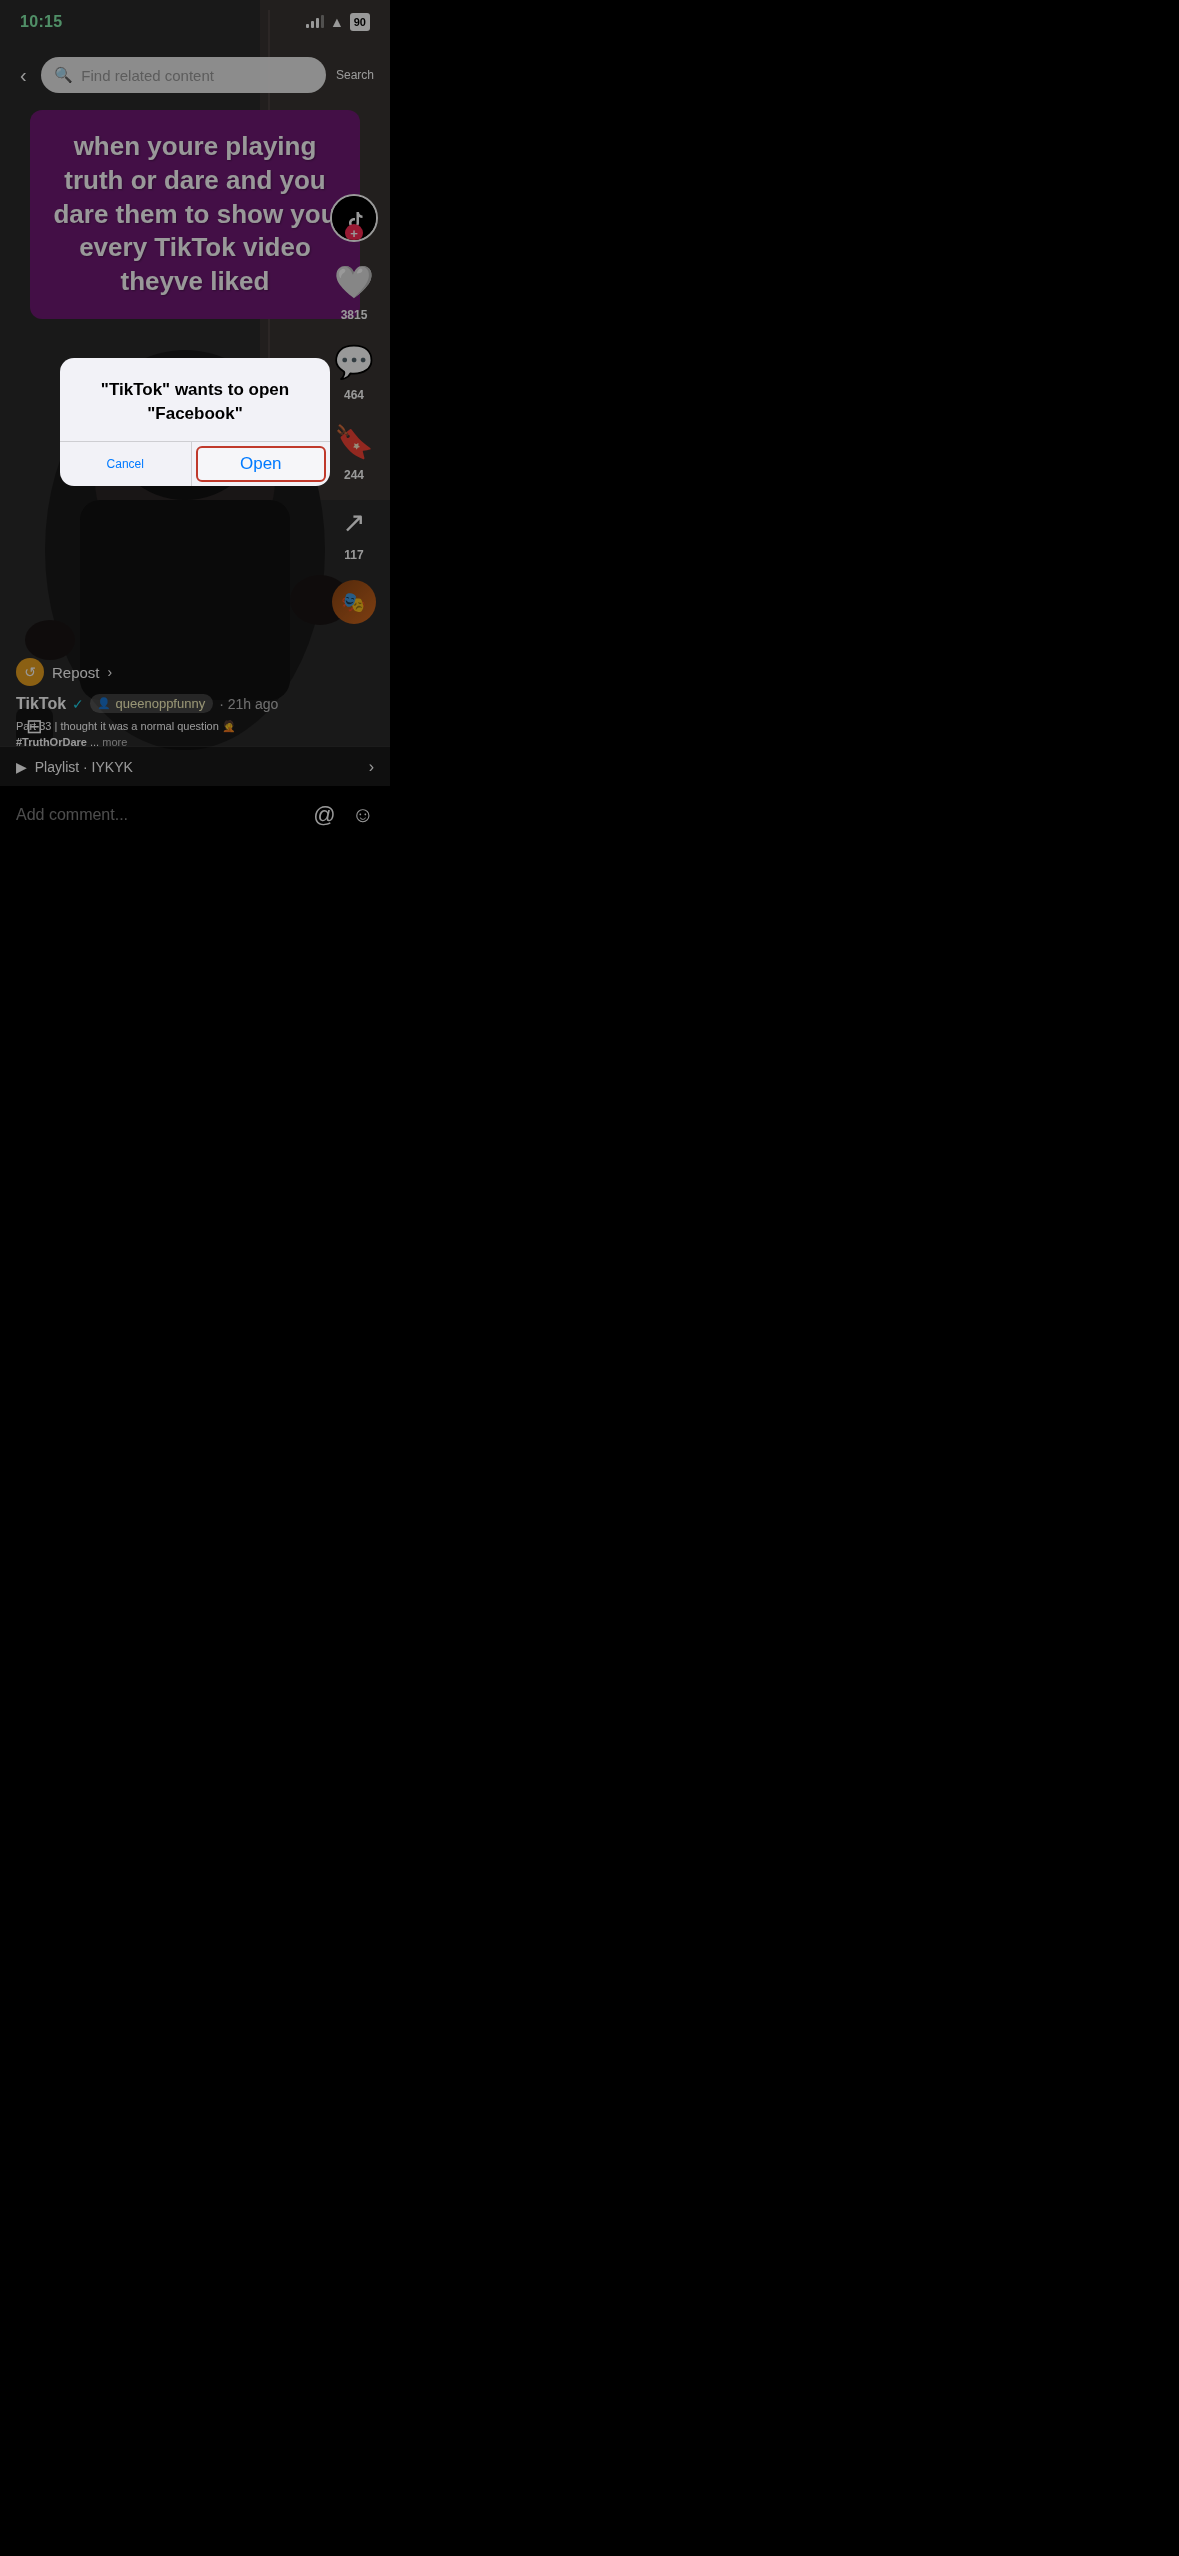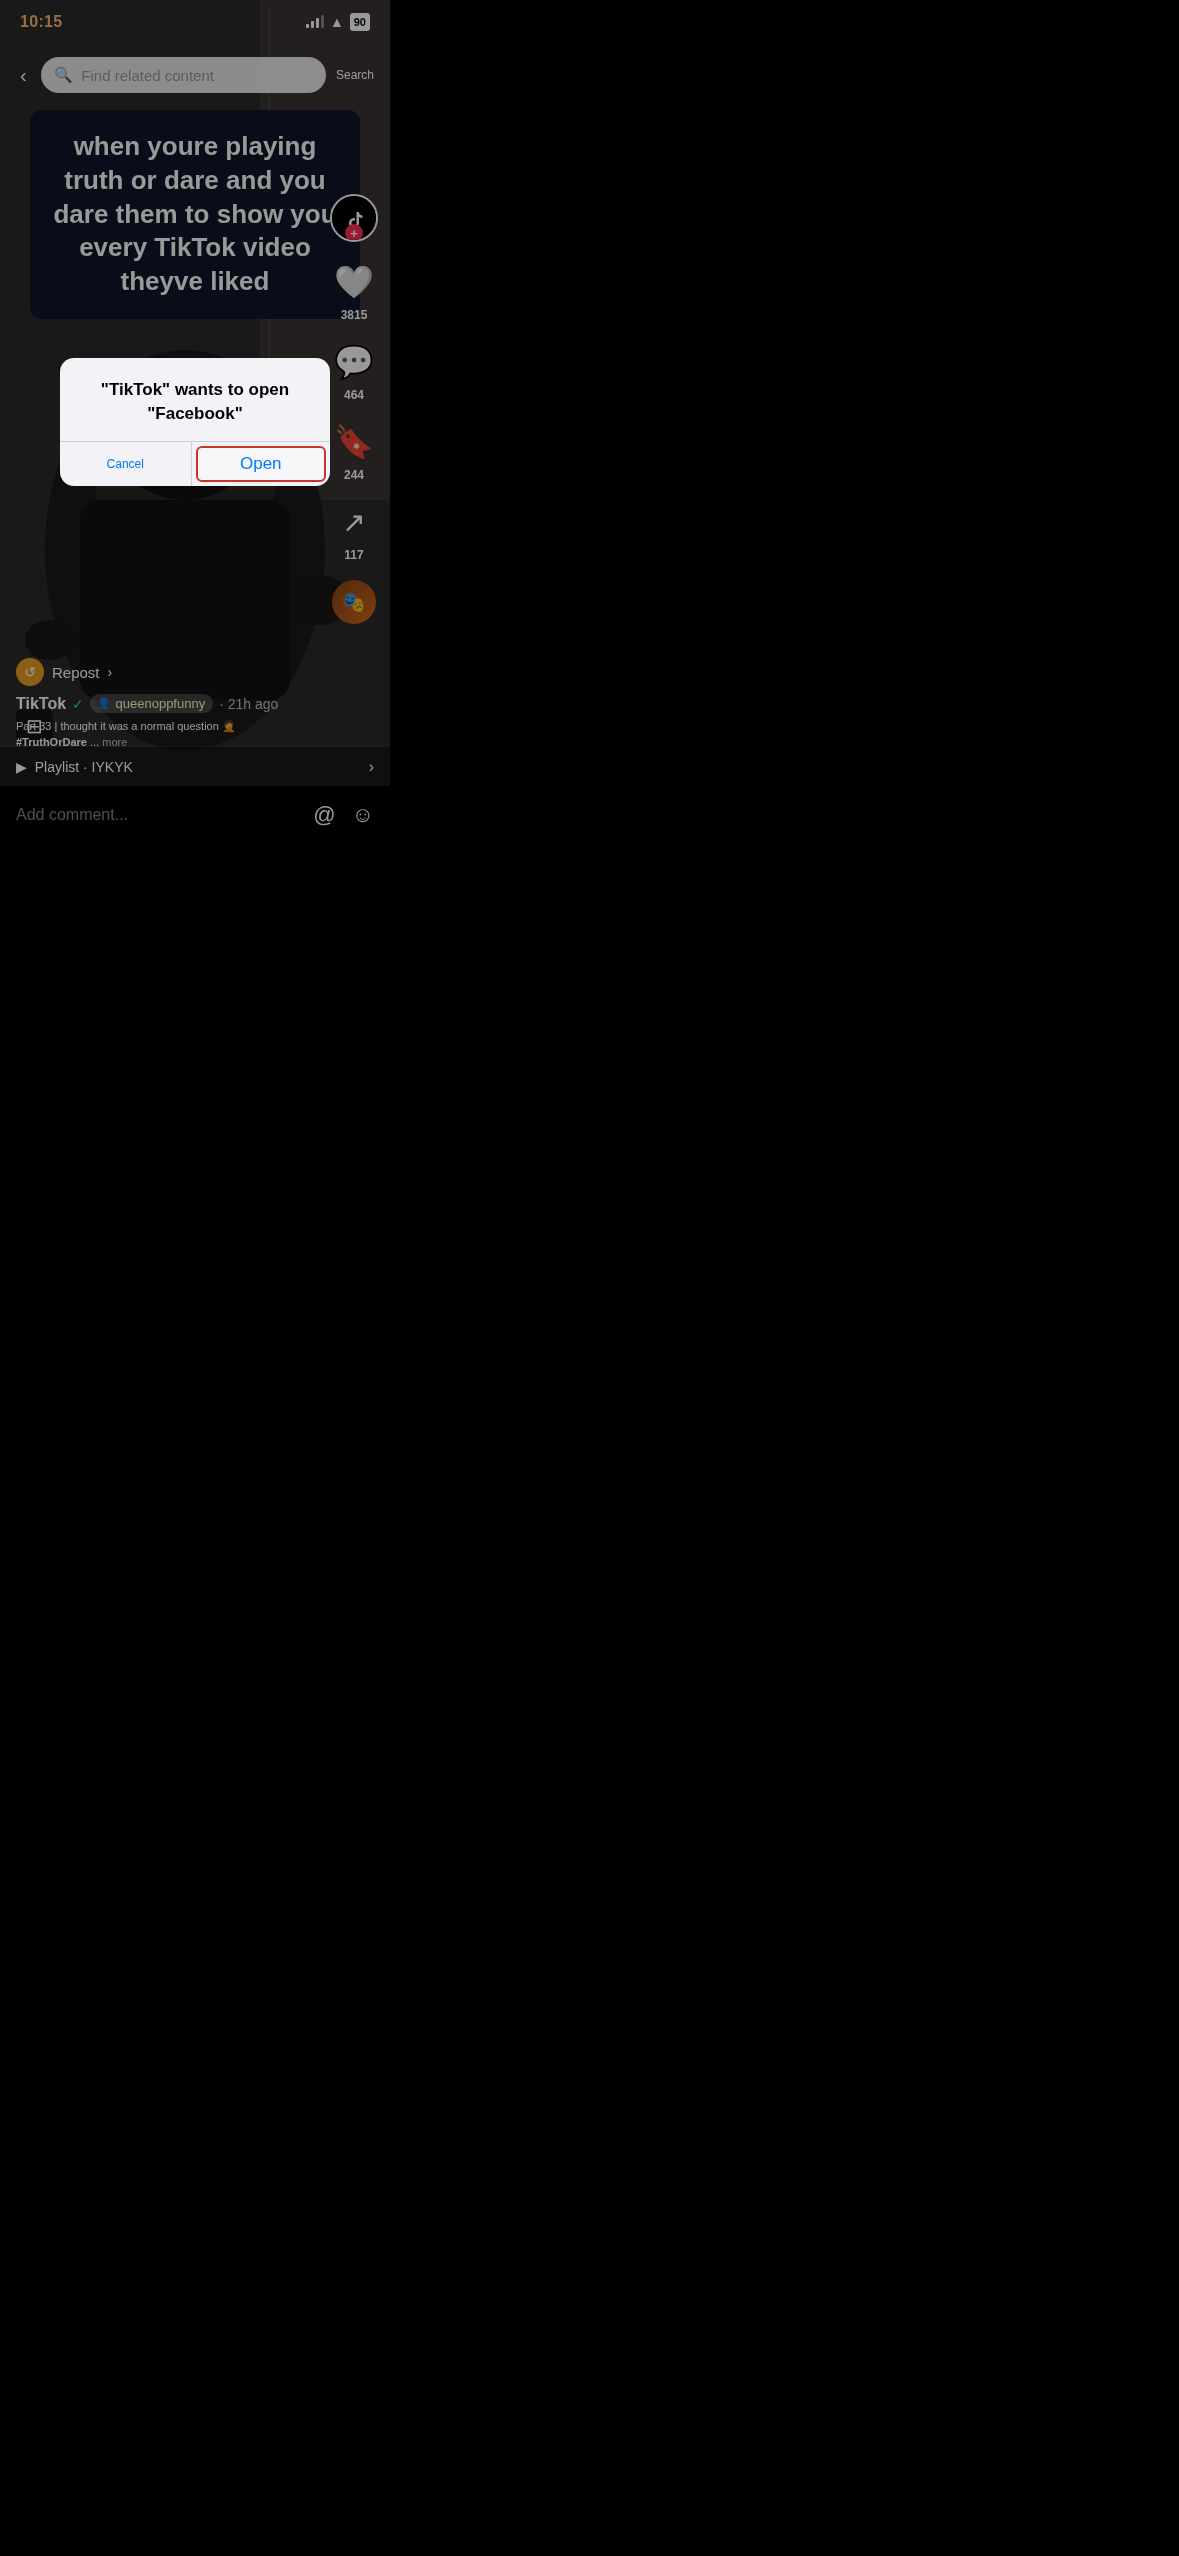--- a/index.html
+++ b/index.html
@@ -24,21 +24,21 @@
       display: flex;
       align-items: center;
       justify-content: space-between;
       padding: 0 20px;
       z-index: 100;
     }
 
     .status-time {
       font-size: 16px;
       font-weight: 600;
-      color: #fdba74;
+      color: #86efac;
       letter-spacing: 0.3px;
     }
 
     .status-icons {
       display: flex;
       align-items: center;
       gap: 6px;
     }
 
     .signal-bars {
@@ -131,21 +131,21 @@
       z-index: 1;
     }
 
     
     .caption-overlay {
       position: absolute;
       top: 110px;
       left: 30px;
       right: 30px;
       z-index: 10;
-      background: #0f172a;
+      background: #701a75;
       border-radius: 12px;
       padding: 20px 12px;
       text-align: center;
     }
 
     .caption-text {
       color: #fff;
       font-size: 26px;
       font-weight: 700;
       line-height: 1.3;

